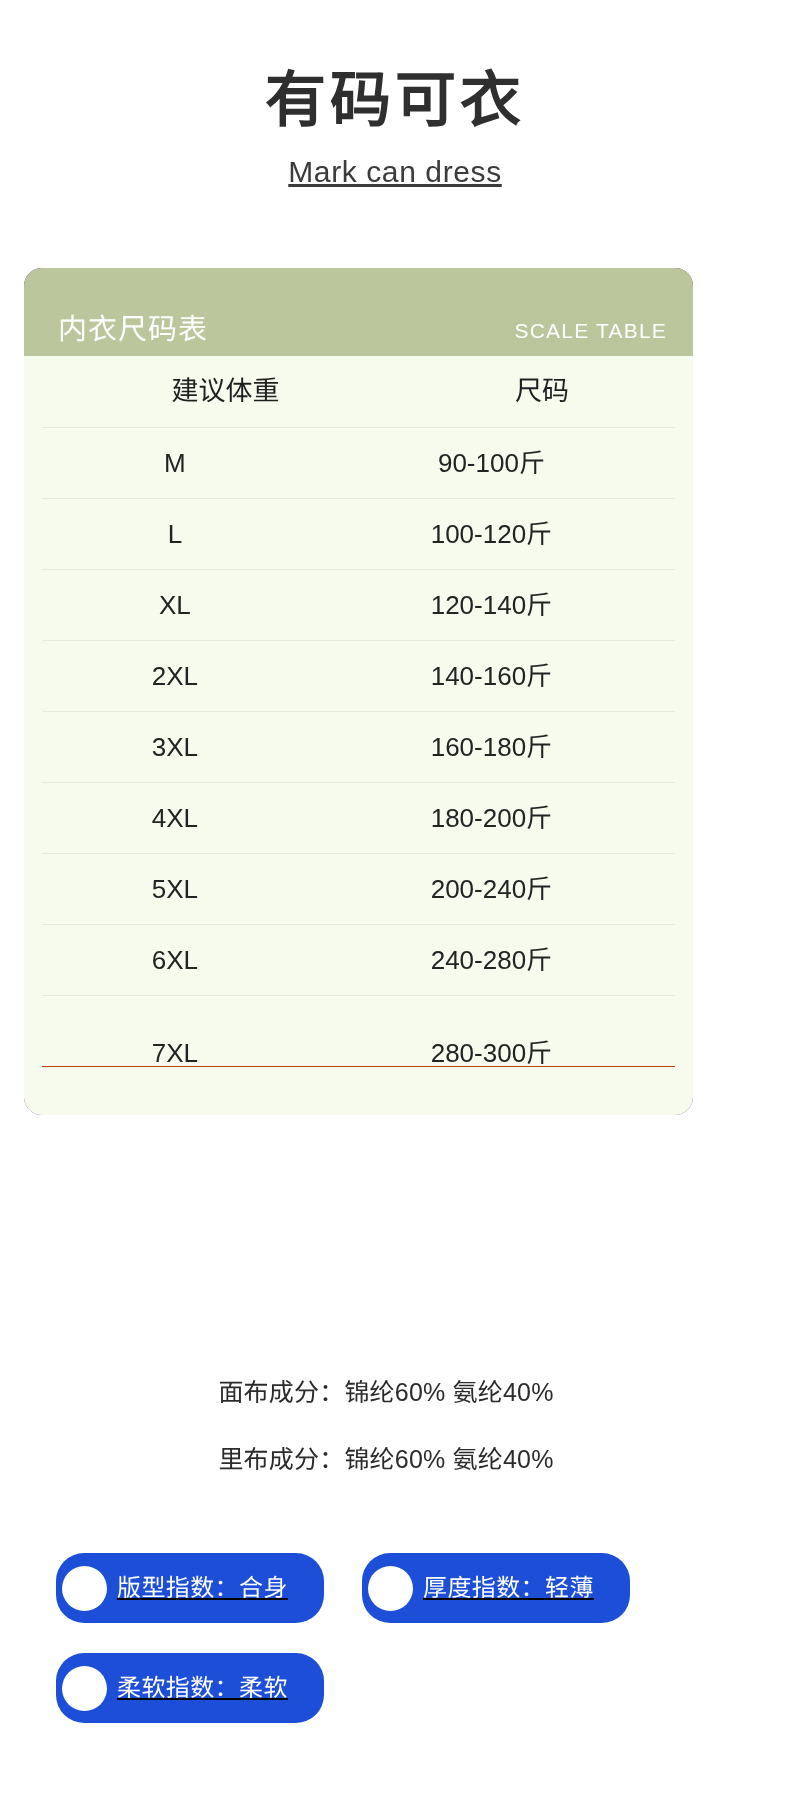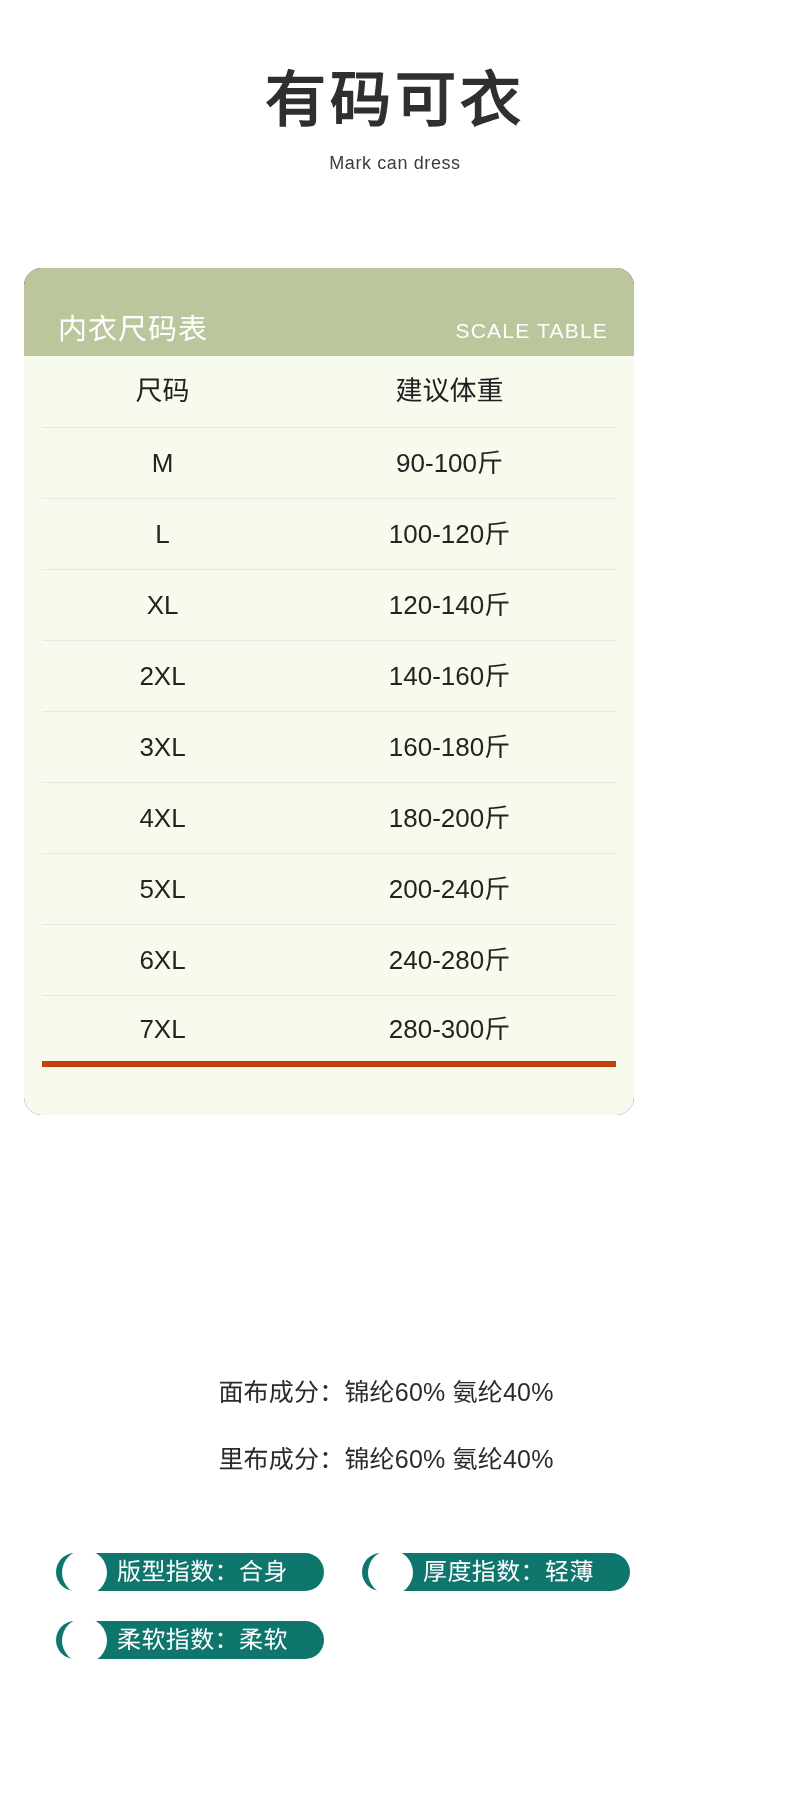--- a/index.html
+++ b/index.html
@@ -29,33 +29,34 @@
   .main-title {
     font-size: 61px;
     font-weight: 700;
     letter-spacing: 4px;
     color: #2f2f2f;
     line-height: 1.25;
   }
 
   .sub-title {
     margin-top: 14px;
-    font-size: 18px;
+    font-size: 30px;
     font-weight: 400;
     letter-spacing: 0.6px;
     color: #3b3b3b;
     line-height: 1.3;
+    text-decoration: underline;
   }
 
   
   .size-card {
     position: absolute;
     left: 24px;
     top: 268px;
-    width: 610px;
+    width: 669px;
     border-radius: 18px;
     overflow: hidden;
     background: #701a75;
   }
 
   .card-header {
     height: 88px;
     background: #bbc69d;
     display: flex;
     align-items: flex-end;
@@ -90,21 +91,22 @@
     align-items: center;
     height: 71px;
     border-bottom: 1px solid #e6e9e0;
   }
 
   .t-row.head {
     height: 72px;
   }
 
   .t-row:last-child {
-    border-bottom: 6px solid #c2410c;
+    border-bottom: 1px solid #c2410c;
+    align-items: flex-end;
   }
 
   .t-cell {
     font-size: 26px;
     color: #232323;
     text-align: center;
     line-height: 1;
     font-weight: 400;
   }
 
@@ -145,26 +147,27 @@
     top: 1553px;
     width: 680px;
     display: flex;
     flex-wrap: wrap;
     column-gap: 38px;
     row-gap: 30px;
   }
 
   .pill {
     width: 268px;
-    height: 38px;
+    height: 70px;
     border-radius: 28px;
-    background: #0f766e;
+    background: #1d4ed8;
     display: flex;
     align-items: center;
     padding-left: 6px;
+    text-decoration: underline;
   }
 
   .pill-dot {
     width: 45px;
     height: 45px;
     border-radius: 50%;
     background: #ffffff;
     flex: 0 0 45px;
   }
 
@@ -187,22 +190,22 @@
     <div class="sub-title">Mark can dress</div>
   </div>
 
   <div class="size-card">
     <div class="card-header">
       <span class="card-header-cn">内衣尺码表</span>
       <span class="card-header-en">SCALE TABLE</span>
     </div>
     <div class="table-body">
       <div class="t-row head">
+        <span class="t-cell weight">建议体重</span>
         <span class="t-cell size">尺码</span>
-        <span class="t-cell weight">建议体重</span>
       </div>
       <div class="t-row">
         <span class="t-cell size">M</span>
         <span class="t-cell weight">90-100斤</span>
       </div>
       <div class="t-row">
         <span class="t-cell size">L</span>
         <span class="t-cell weight">100-120斤</span>
       </div>
       <div class="t-row">

